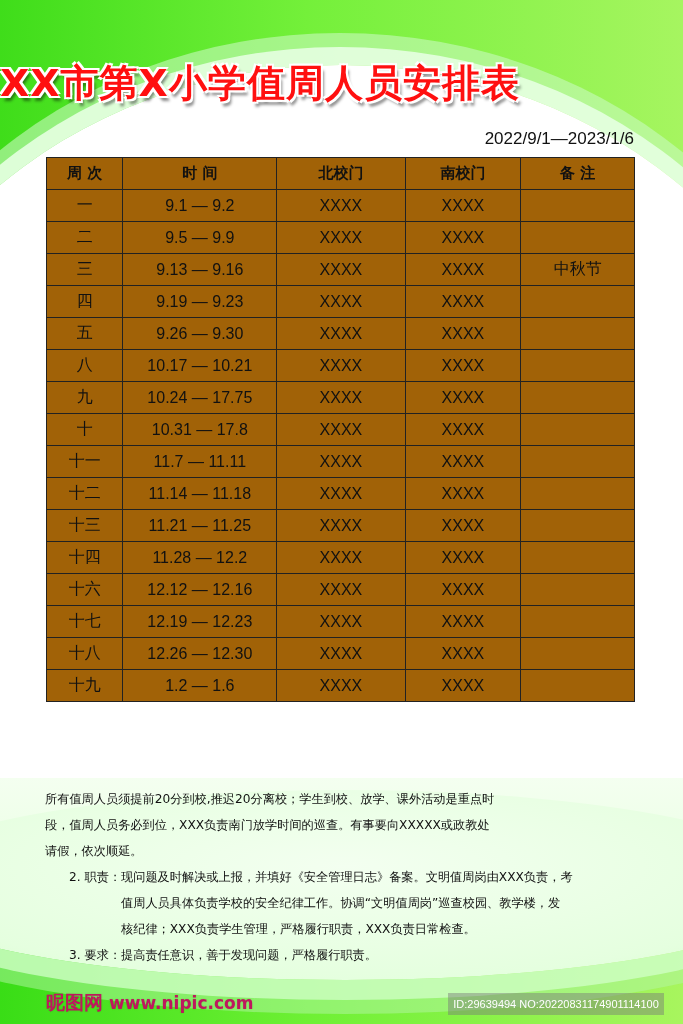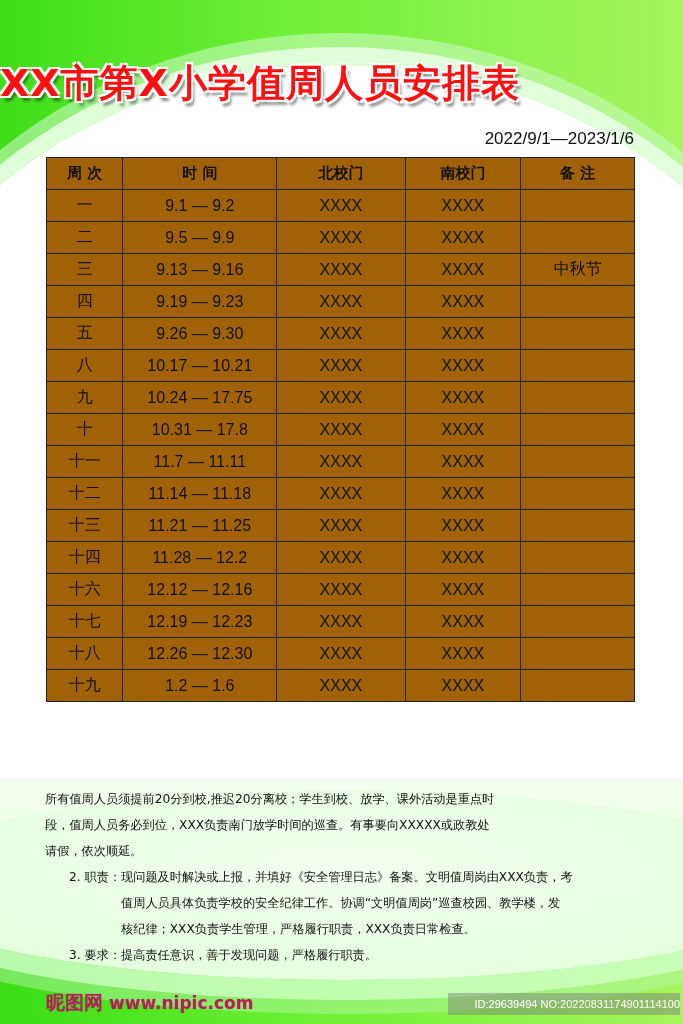--- a/index.html
+++ b/index.html
@@ -73,21 +73,21 @@
       position: absolute; left: 14px; top: 990px;
       font-family: "DejaVu Sans", sans-serif; font-weight: bold; font-size: 19px; color: #be185d;
       text-shadow: 0 0 2px rgba(0,0,0,0.15);
       margin-left: 32px;
     }
     .watermark-logo .url { font-size: 17px; margin-left: 6px; font-weight: bold; }
     .watermark-id {
       position: absolute; left: 448px; top: 993px; width: 216px; height: 22px;
       background: rgba(120,120,120,0.45);
       font-family: "Liberation Sans", sans-serif; font-size: 11px; color: #ffffff;
-      line-height: 22px; text-align: right; padding-left: 16px;
+      line-height: 22px; text-align: center;
     }
   </style>
 </head>
 <body>
 
 <div class="bg-top"></div>
 <div class="bg-top-white"></div>
 <div class="bg-mid"></div>
 <div class="bg-notes"></div>
 <div class="bg-bottom"></div>

